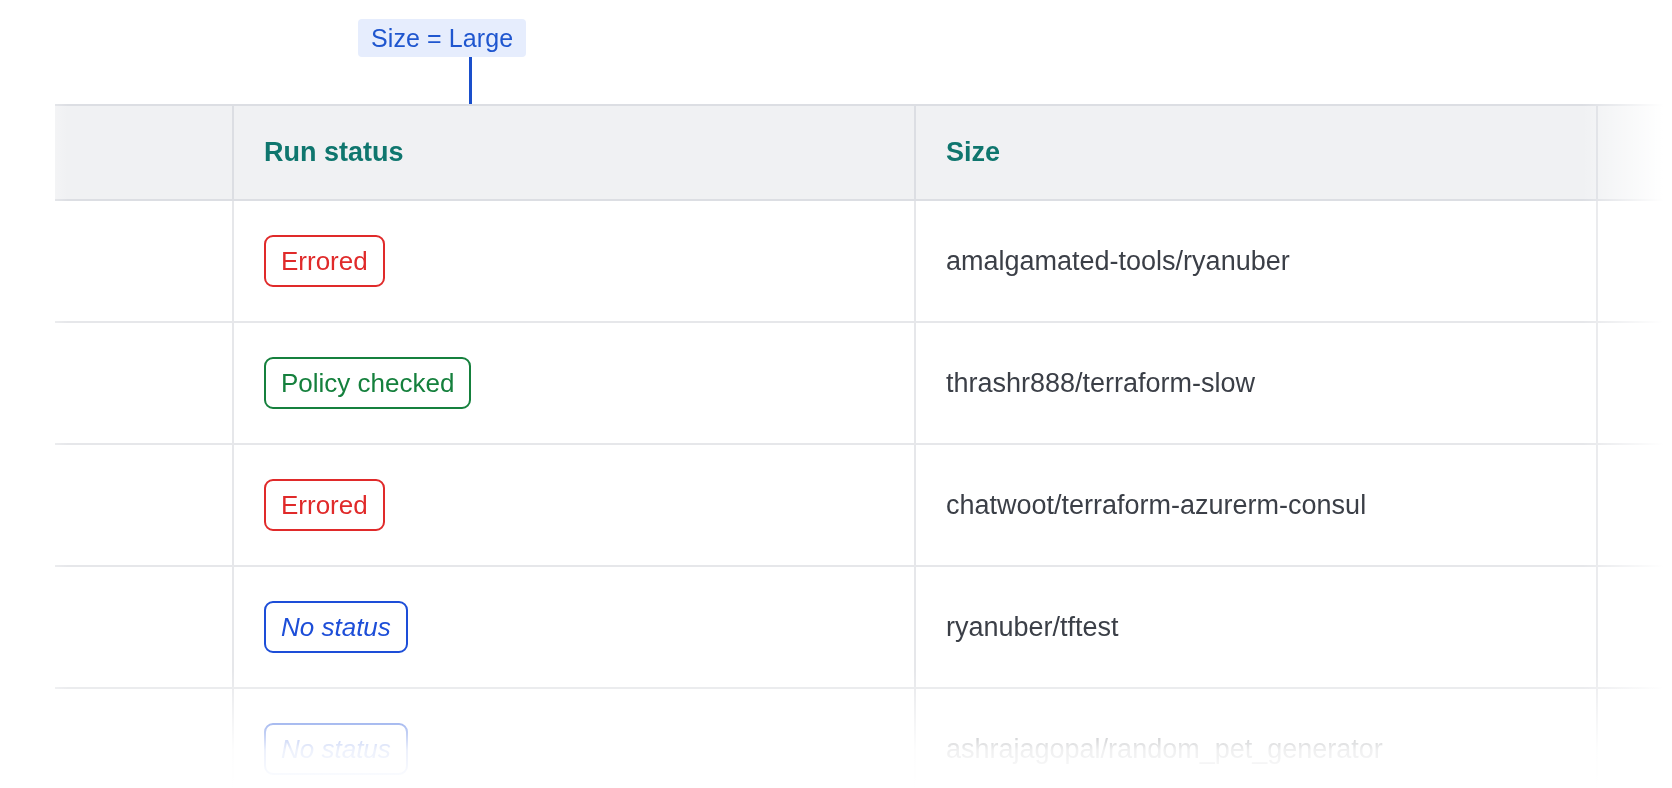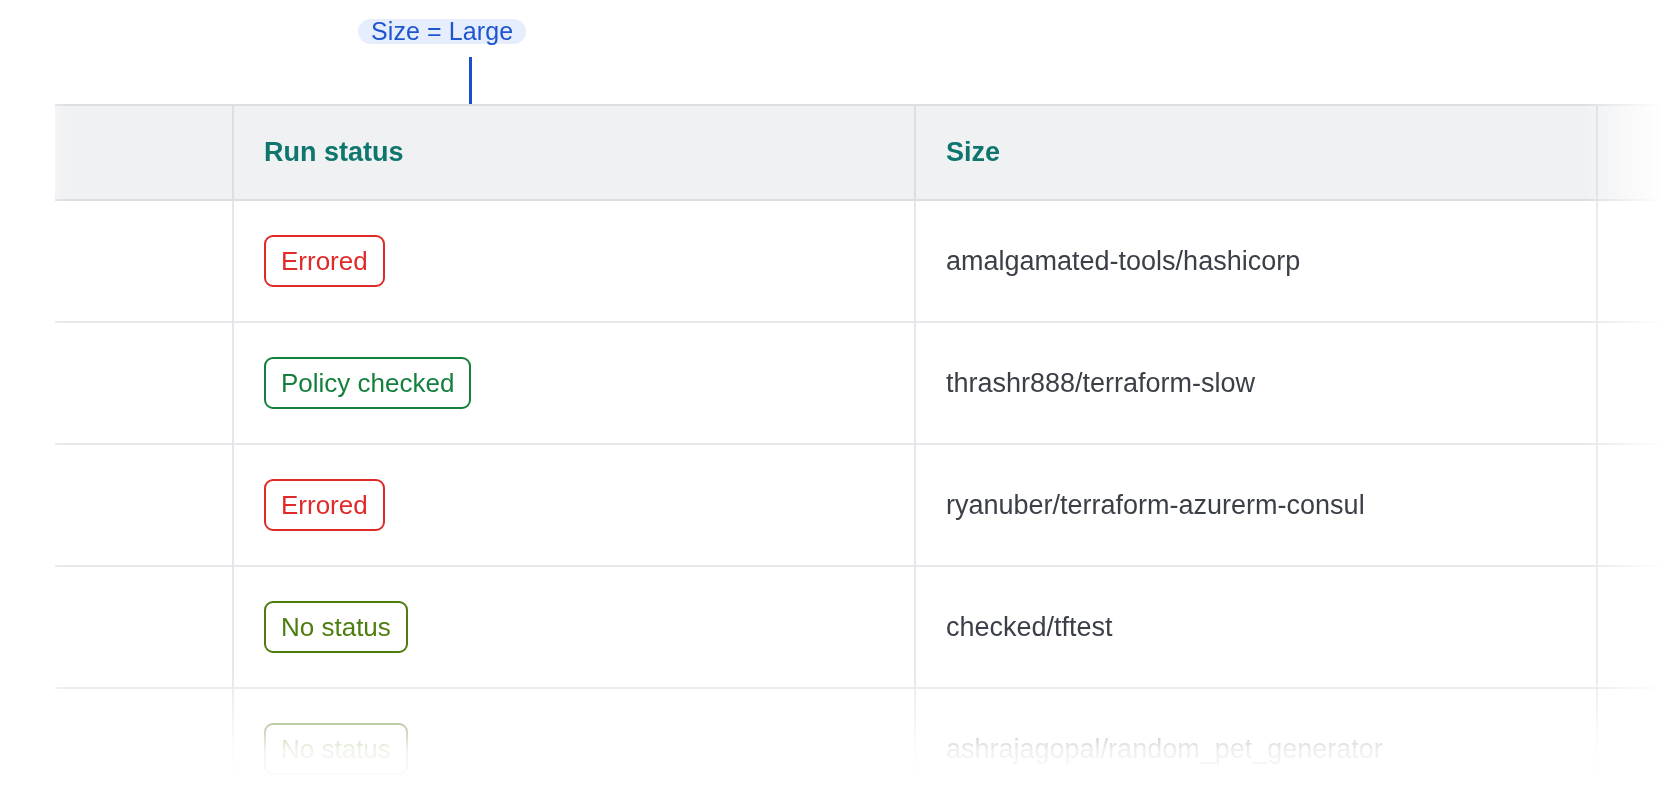--- a/index.html
+++ b/index.html
@@ -20,26 +20,26 @@
     width: 1672px;
     height: 788px;
     background: #ffffff;
   }
 
   
   .callout-badge {
     position: absolute;
     left: 358px;
     top: 19px;
-    height: 25px;
+    height: 38px;
     display: flex;
     align-items: center;
     padding: 0 13px;
     background: #e6edfd;
-    border-radius: 13px;
+    border-radius: 4px;
     color: #1f56cf;
     font-size: 25px;
     letter-spacing: .1px;
     white-space: nowrap;
   }
   .callout-line {
     position: absolute;
     left: 469px;
     top: 57px;
     width: 3px;
@@ -113,21 +113,21 @@
     padding: 0 15px;
     border-radius: 9px;
     border: 2px solid currentColor;
     font-size: 26px;
     line-height: 1;
     background: #ffffff;
     white-space: nowrap;
   }
   .badge.errored        { color: #e02a2a; }
   .badge.policy-checked { color: #15803d; }
-  .badge.no-status      { color: #4d7c0f; }
+  .badge.no-status      { color: #1d4ed8; font-style: italic; }
 
   
   .fade-left {
     position: absolute;
     left: 0; top: 0;
     width: 68px; height: 788px;
     background: linear-gradient(to right, #ffffff 12%, rgba(255,255,255,0) 100%);
     pointer-events: none;
   }
   .fade-right {
@@ -172,48 +172,48 @@
           <th></th>
         </tr>
       </thead>
       <tbody>
 
         <tr>
           <td></td>
           <td class="cell-pad">
             <span class="badge errored">Errored</span>
           </td>
-          <td class="cell-pad">amalgamated-tools/hashicorp</td>
+          <td class="cell-pad">amalgamated-tools/ryanuber</td>
           <td></td>
         </tr>
 
         <tr>
           <td></td>
           <td class="cell-pad">
             <span class="badge policy-checked">Policy checked</span>
           </td>
           <td class="cell-pad">thrashr888/terraform-slow</td>
           <td></td>
         </tr>
 
         <tr>
           <td></td>
           <td class="cell-pad">
             <span class="badge errored">Errored</span>
           </td>
-          <td class="cell-pad">ryanuber/terraform-azurerm-consul</td>
+          <td class="cell-pad">chatwoot/terraform-azurerm-consul</td>
           <td></td>
         </tr>
 
         <tr>
           <td></td>
           <td class="cell-pad">
             <span class="badge no-status">No status</span>
           </td>
-          <td class="cell-pad">checked/tftest</td>
+          <td class="cell-pad">ryanuber/tftest</td>
           <td></td>
         </tr>
 
         <tr>
           <td></td>
           <td class="cell-pad">
             <span class="badge no-status">No status</span>
           </td>
           <td class="cell-pad">ashrajagopal/random_pet_generator</td>
           <td></td>

